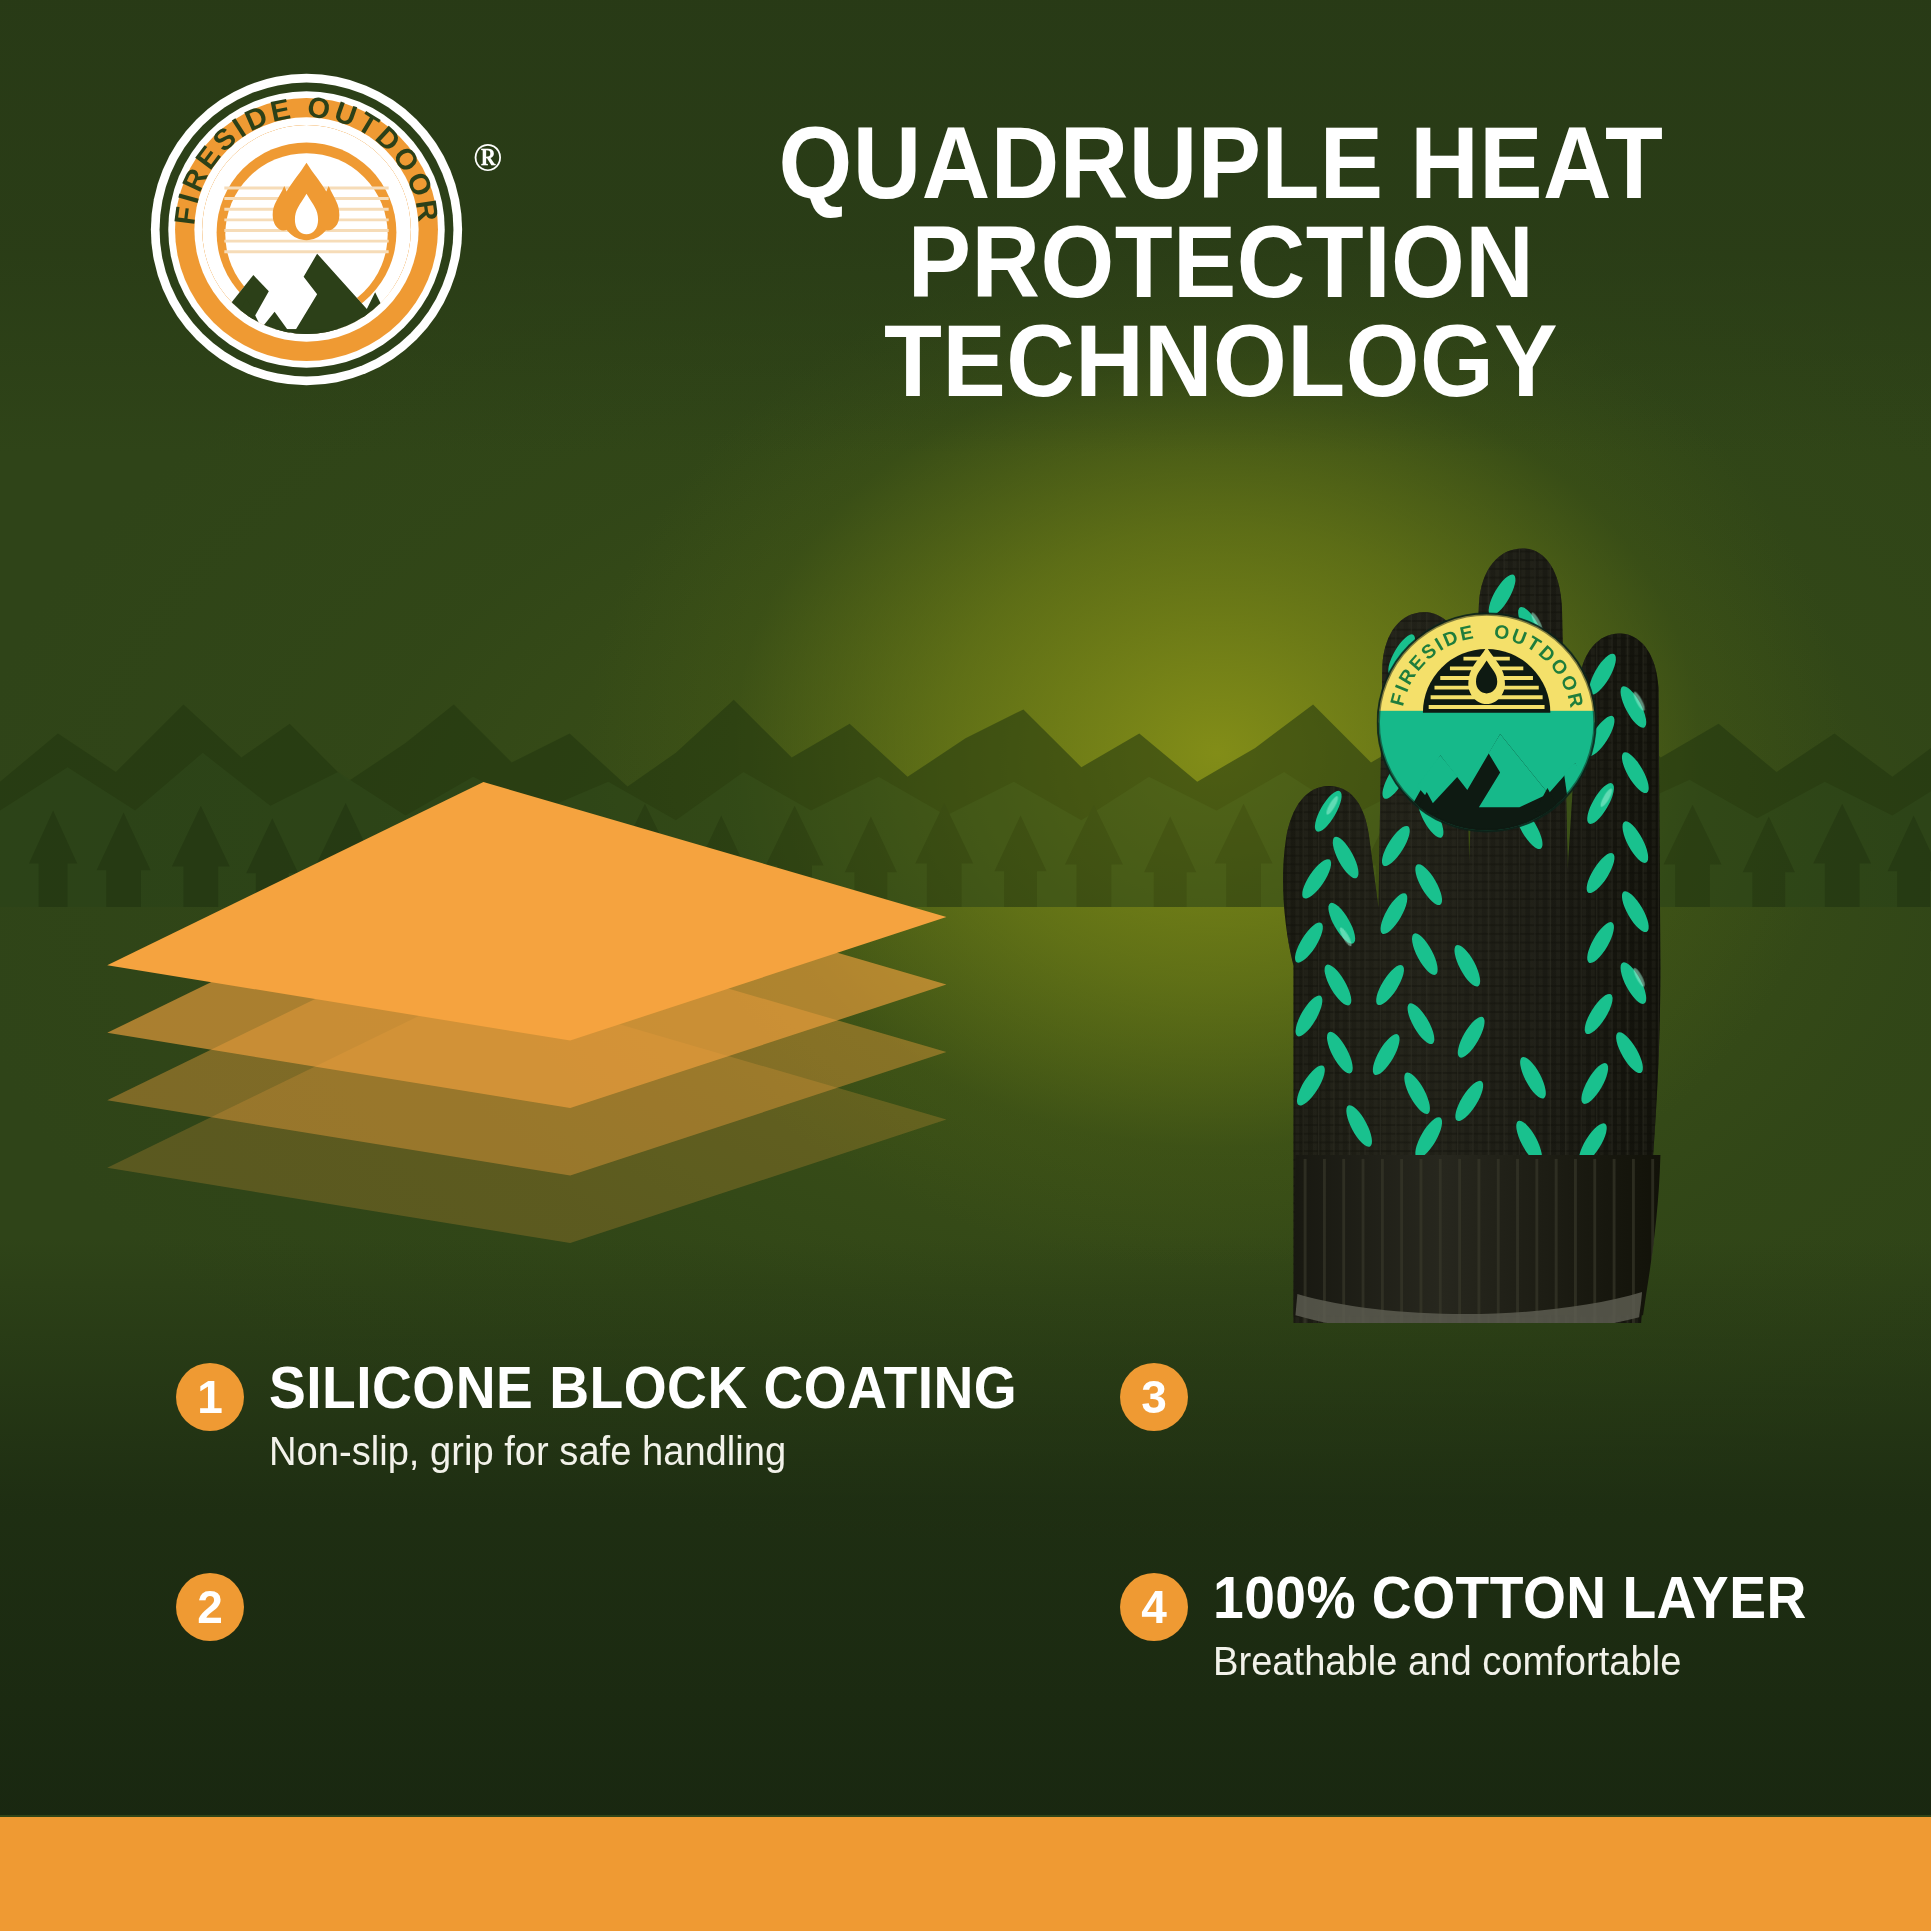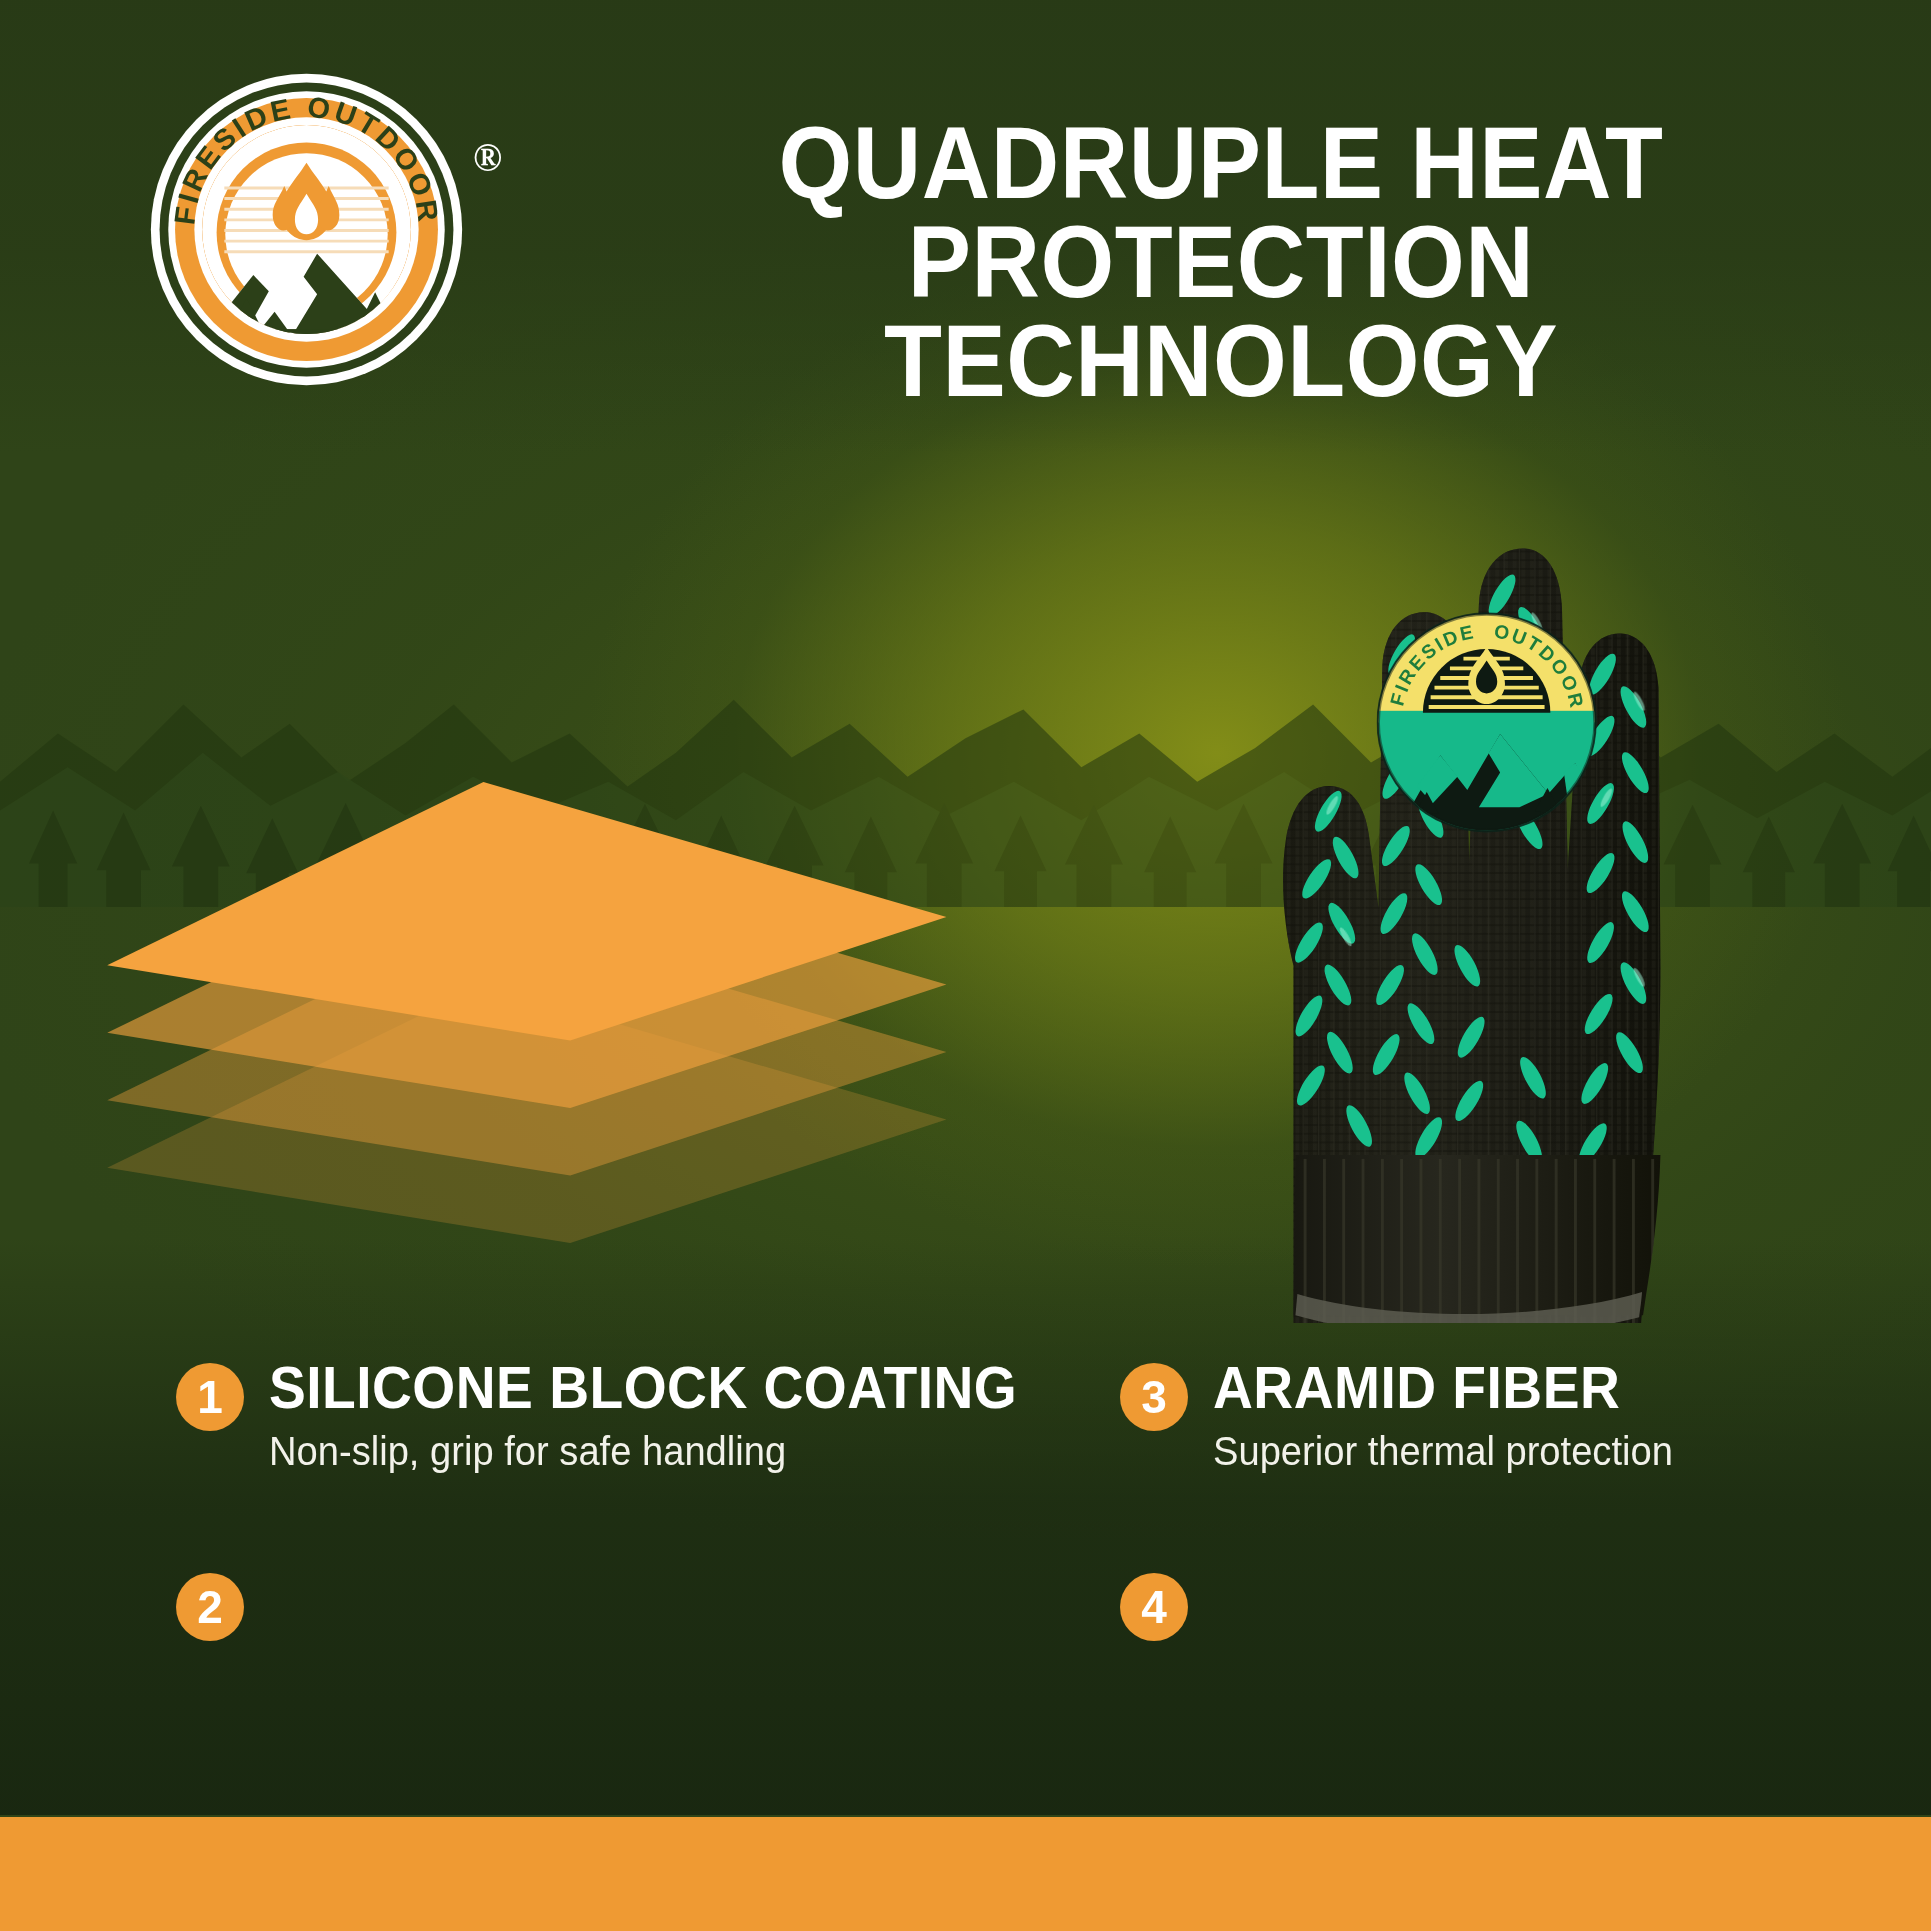--- a/index.html
+++ b/index.html
@@ -527,26 +527,26 @@
         <div class="feat-sub">Non-slip, grip for safe handling</div>
       </div>
     </div>
 
     <div class="feat c1 r2">
       <div class="badge">2</div>
     </div>
 
     <div class="feat c2 r1">
       <div class="badge">3</div>
+    </div>
+
+    <div class="feat c2 r2">
+      <div class="badge">4</div>
       <div class="feat-text">
-        <div class="feat-title">ARAMID FIBER</div>
-        <div class="feat-sub">Superior thermal protection</div>
+        <div class="feat-title">100% COTTON LAYER</div>
+        <div class="feat-sub">Breathable and comfortable</div>
       </div>
     </div>
-
-    <div class="feat c2 r2">
-      <div class="badge">4</div>
-    </div>
   </div>
 
   <div class="bottom-bar"></div>
 </div>
 
 
 </body></html>

